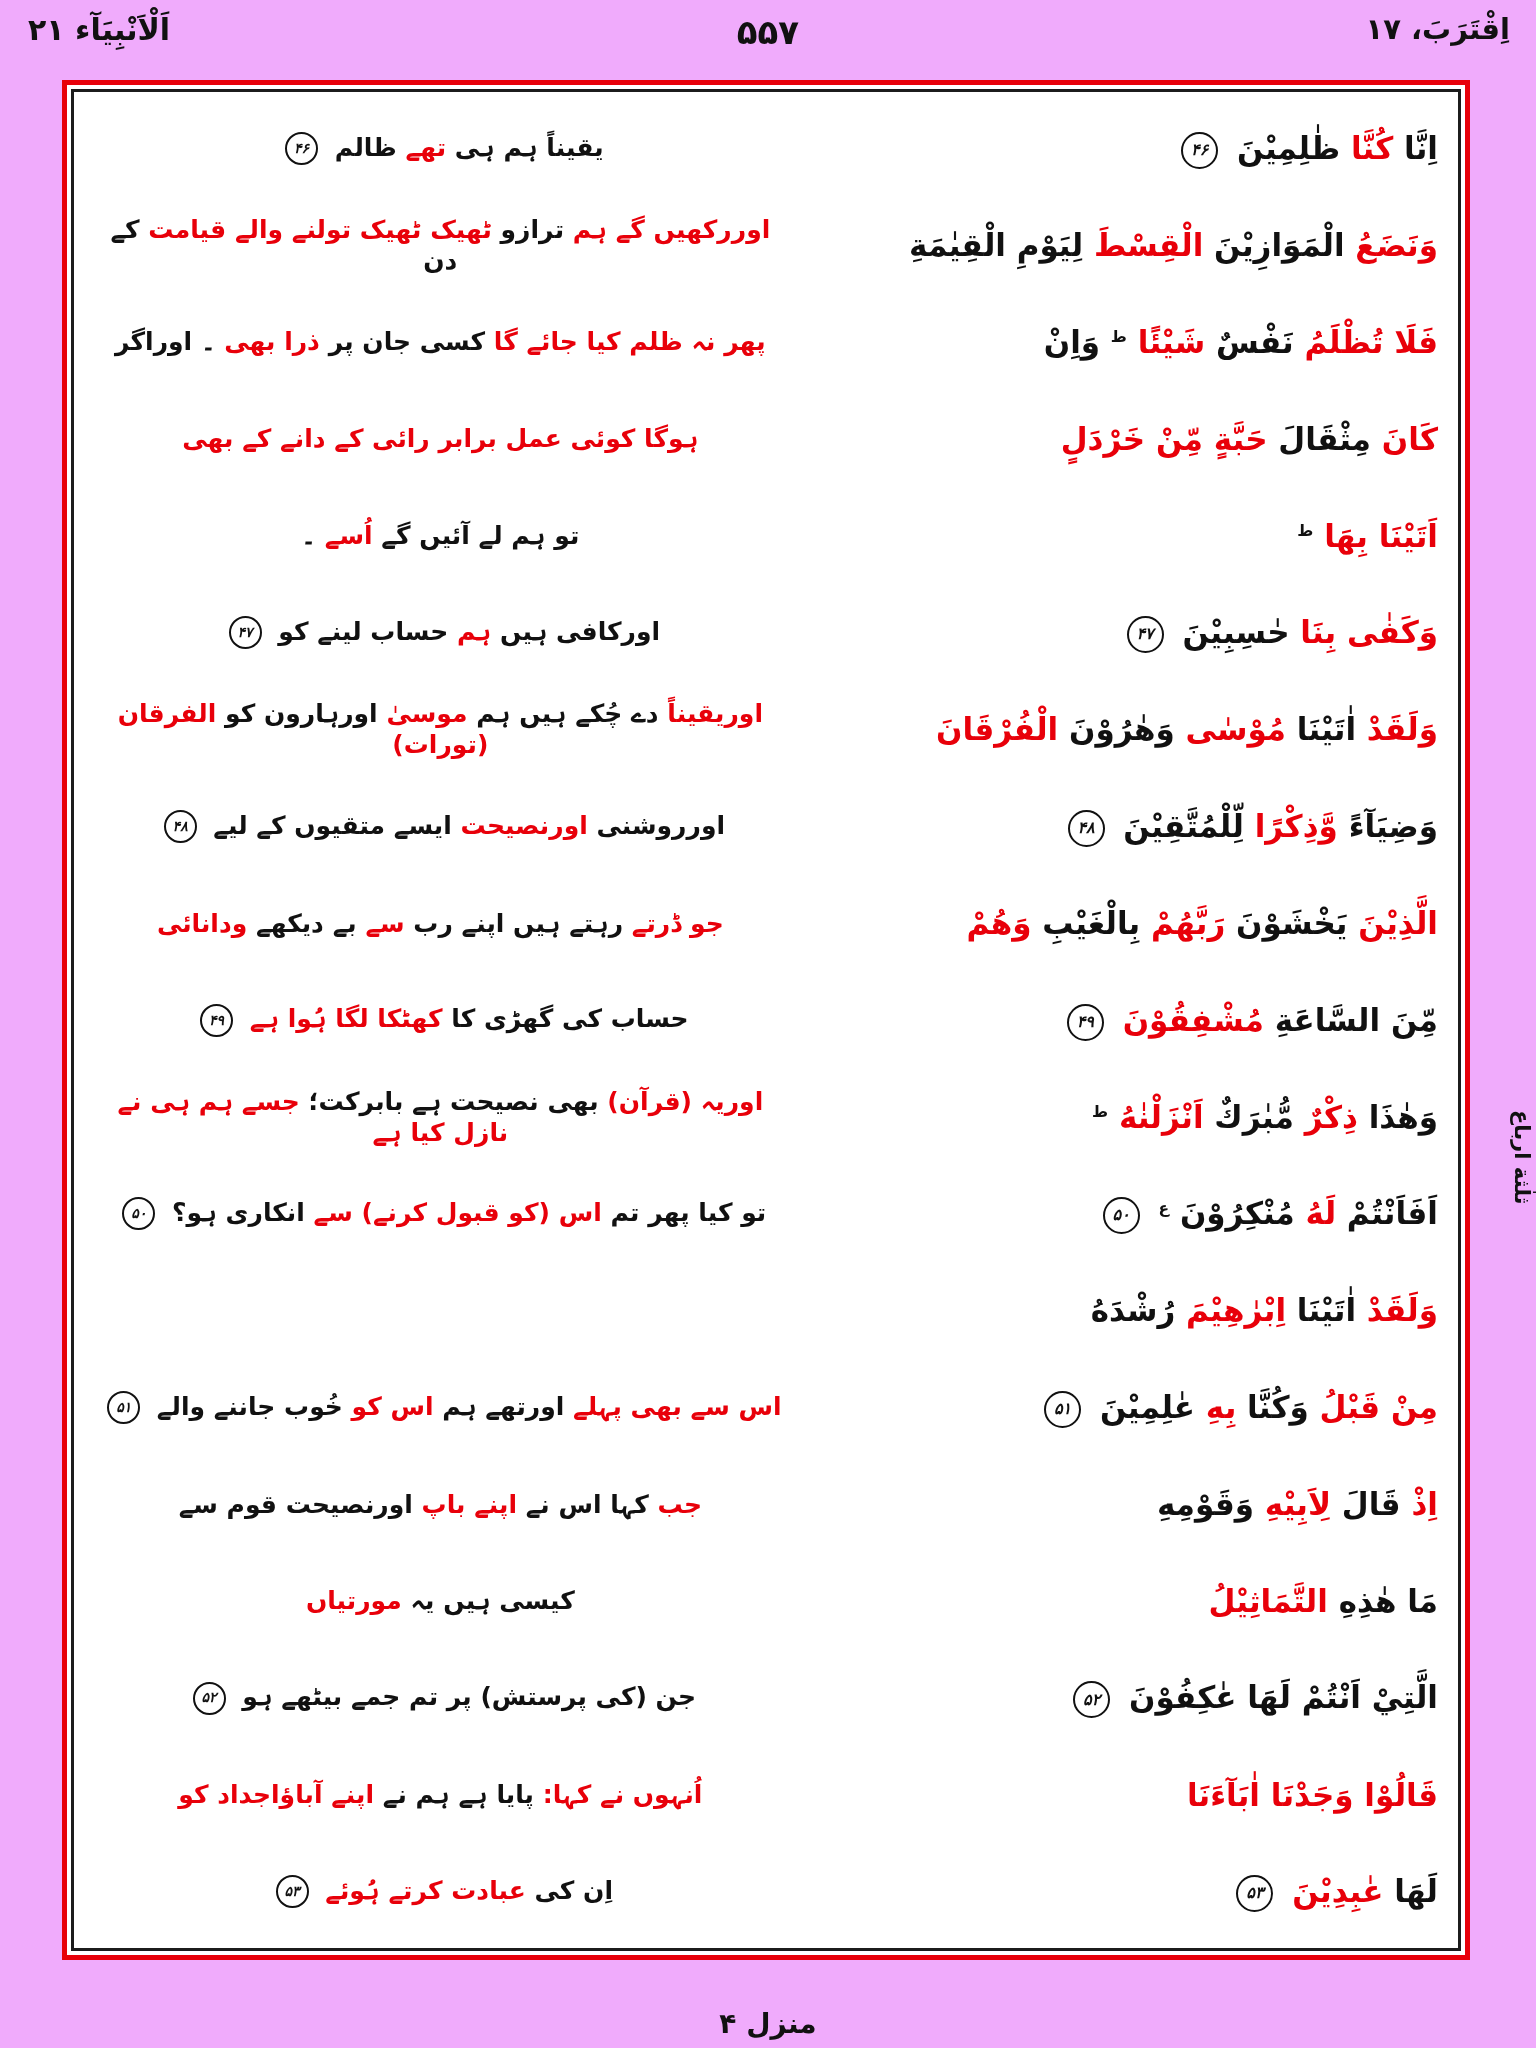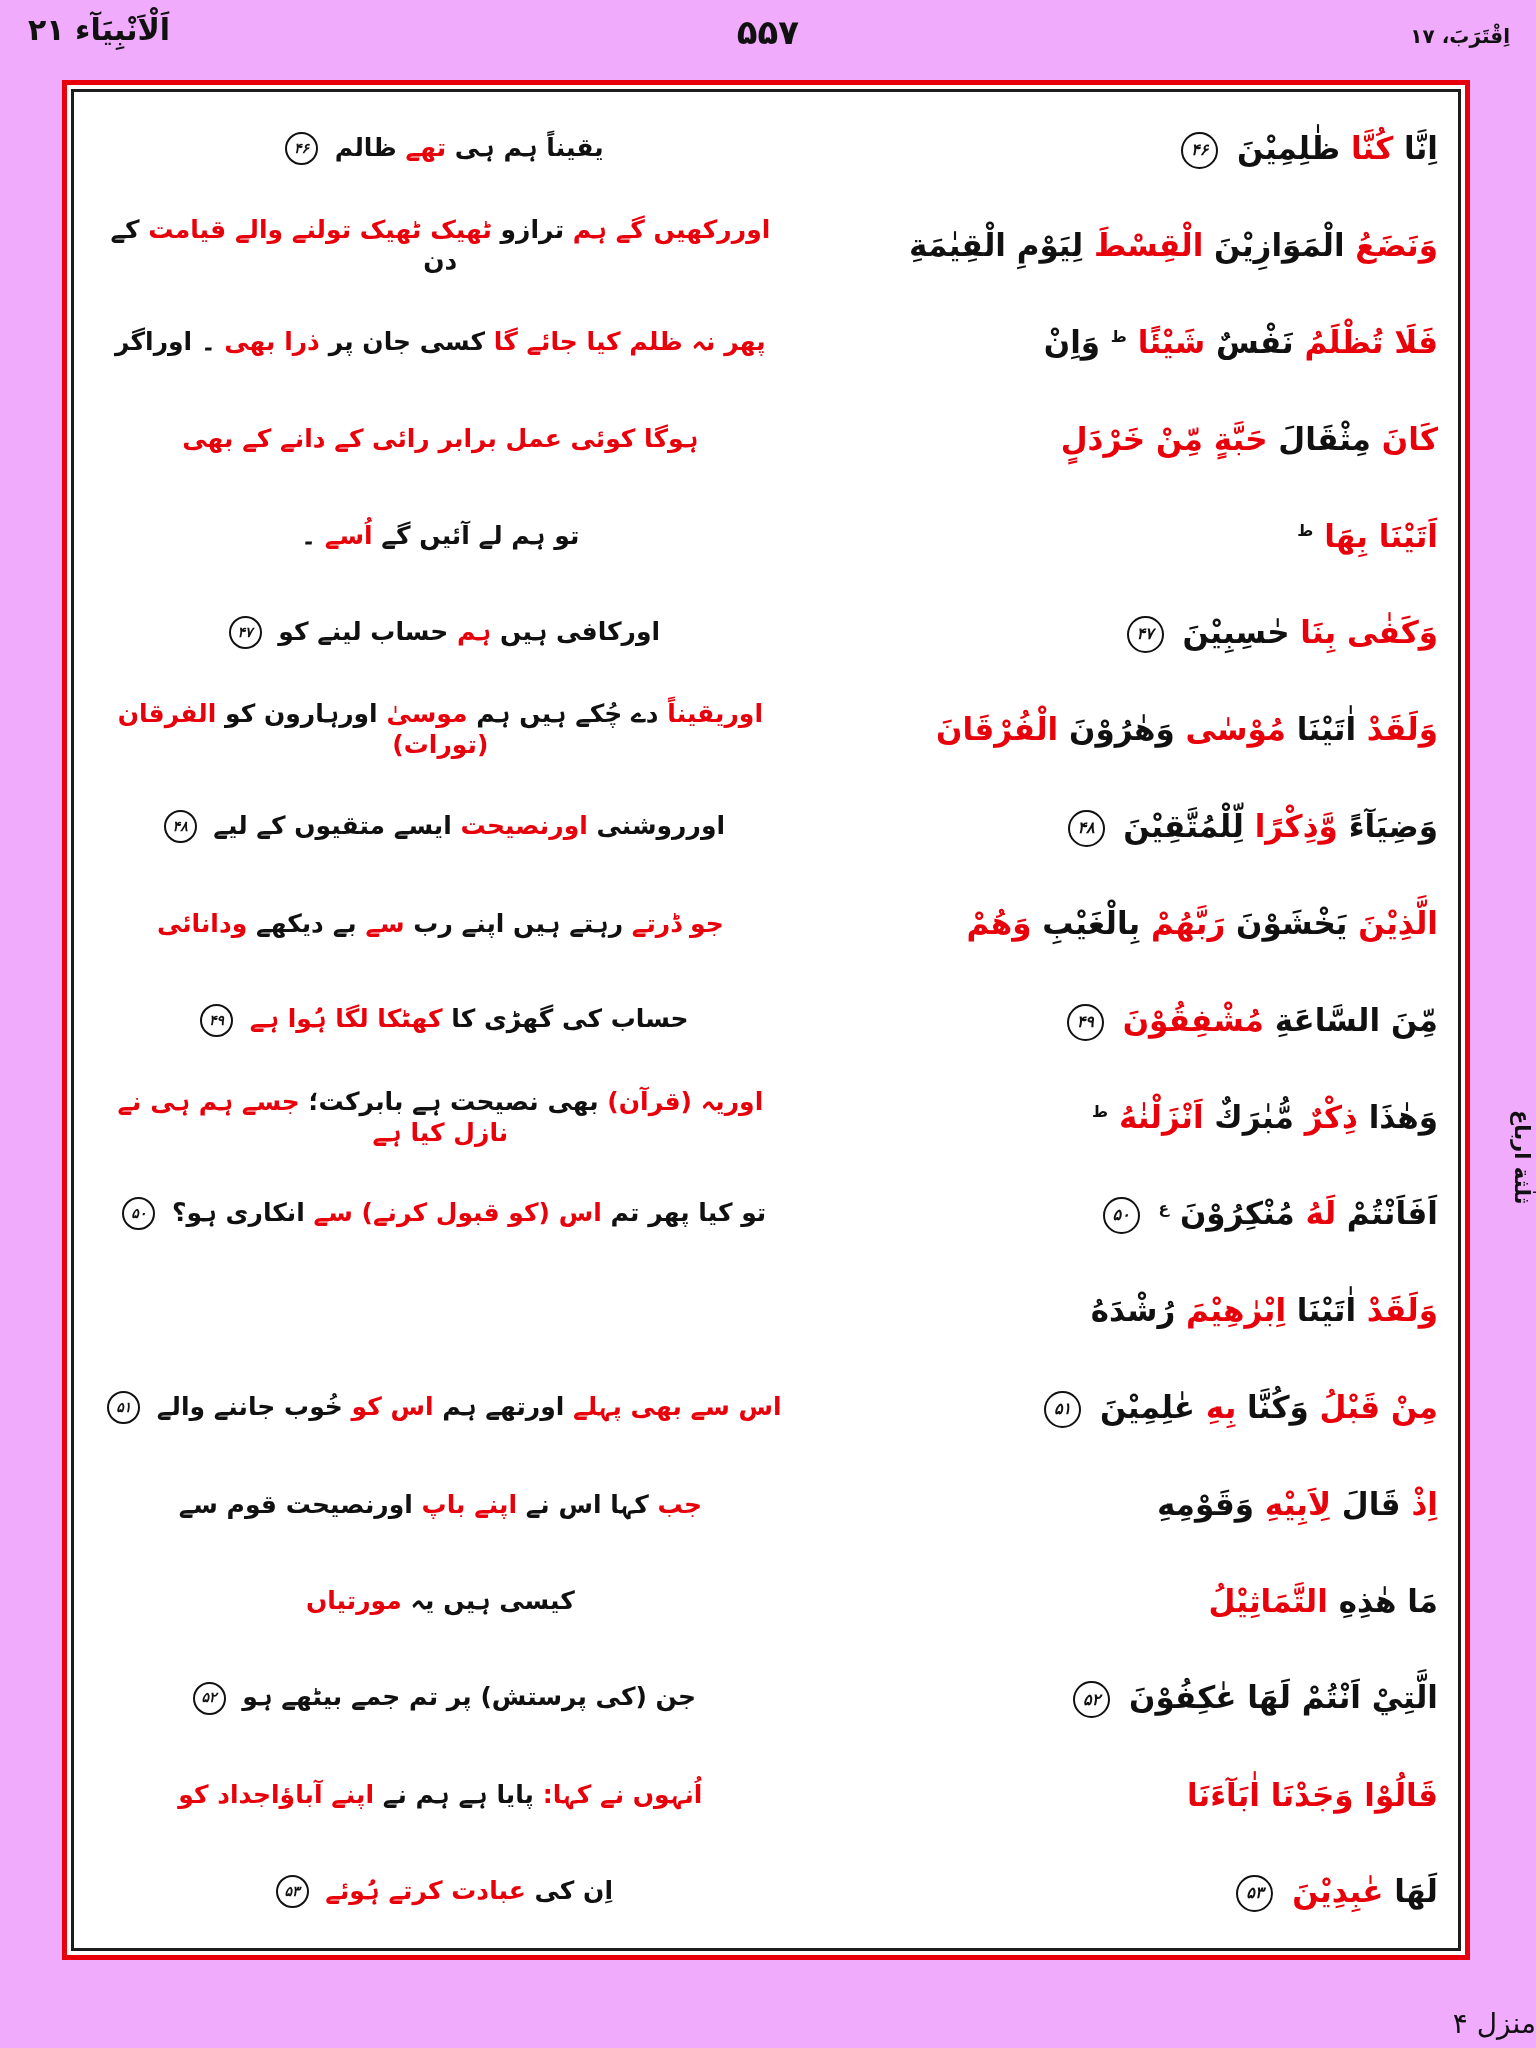--- a/index.html
+++ b/index.html
@@ -2,42 +2,42 @@
 <html lang="ur" dir="rtl"><head>
 <meta charset="utf-8">
 <style>
   html,body{margin:0;padding:0;background:#ffffff;}
   .page{position:relative;width:1536px;height:2048px;background:#f0abfc;overflow:hidden;
         font-family:"DejaVu Sans",sans-serif;direction:rtl;}
   
   .hdr{position:absolute;top:12px;color:#111;direction:rtl;white-space:nowrap;}
   .hdr.surah{left:28px;font-size:30px;font-weight:700;}
   .hdr.pagenum{left:50%;transform:translateX(-50%);font-size:34px;font-weight:700;}
-  .hdr.juz{right:26px;font-size:20px;font-weight:700;margin-top:12px;}
+  .hdr.juz{right:26px;font-size:29px;font-weight:700;}
   
   .frame{position:absolute;left:62px;right:66px;top:80px;bottom:88px;border:5px solid #e8000a;background:#fff;}
   .frame-inner{position:absolute;inset:4px;border:3px solid #1c1c1c;}
   .rows{position:absolute;inset:8px 14px;display:flex;flex-direction:column;direction:rtl;}
   .row{flex:1;display:flex;align-items:center;direction:rtl;}
   .ar-cell{width:48%;text-align:right;font-size:31px;font-weight:700;color:#111;
            line-height:1.3;padding:0 6px;direction:rtl;}
   .ur-cell{width:52%;text-align:center;font-size:25px;font-weight:600;color:#111;
            line-height:1.25;padding:0 6px;direction:rtl;}
   .seg{white-space:normal;}
   .seg.r{color:#e8000a;}
   .seg.b{color:#111;}
   .seg.p{font-size:0.5em;vertical-align:super;color:#111;font-weight:700;}
   .vn{display:inline-flex;align-items:center;justify-content:center;
       width:33px;height:33px;border:2.5px solid #111;border-radius:50%;
       font-size:16px;font-weight:700;color:#111;background:#fff;
       margin:0 8px;vertical-align:middle;flex:none;font-style:italic;}
   .ur-cell .vn{width:29px;height:29px;font-size:14px;}
   
-  .footer{position:absolute;bottom:8px;left:0;width:100%;text-align:right;
-          font-size:28px;font-weight:400;color:#111;direction:rtl;margin-top:32px;}
+  .footer{position:absolute;bottom:8px;left:0;width:100%;text-align:center;
+          font-size:28px;font-weight:700;color:#111;direction:rtl;margin-top:32px;}
   
   .margin-marker{position:absolute;right:2px;top:1110px;writing-mode:vertical-rl;
                  font-size:21px;font-weight:700;color:#111;letter-spacing:2px;}
 </style>
 </head>
 <body>
 
 <div class="page">
 
   <div class="hdr surah">اَلْاَنْبِيَآء ۲۱</div>

